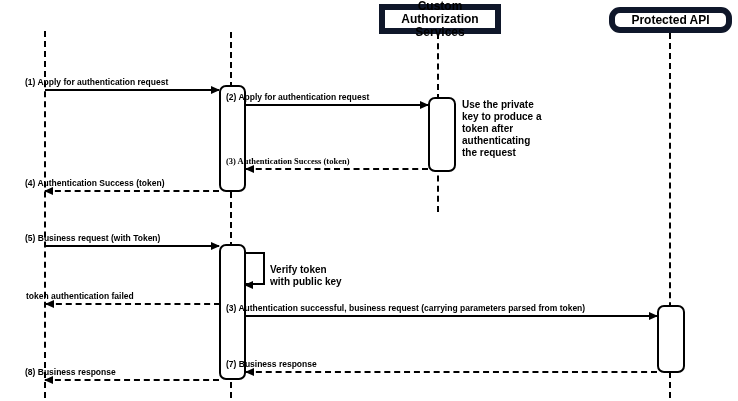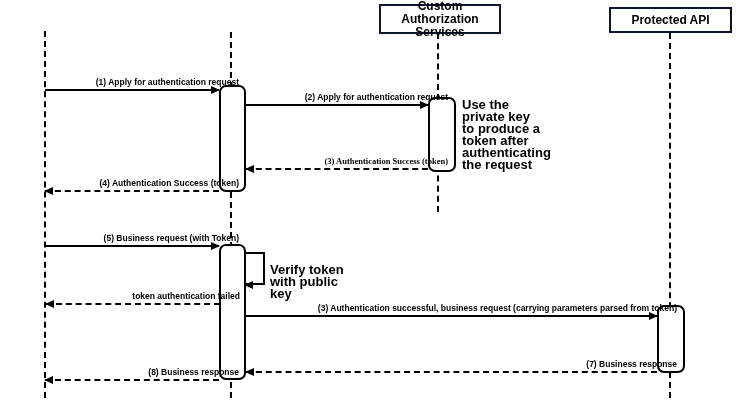--- a/index.html
+++ b/index.html
@@ -1,62 +1,62 @@
 <!DOCTYPE html>
 <html><head>
 <meta charset="utf-8">
 <style>
   html,body{margin:0;padding:0;background:#ffffff;}
   .stage{position:relative;width:738px;height:401px;background:#ffffff;overflow:hidden;
          font-family:"Liberation Sans",sans-serif;color:#000;}
 
   
-  .participant{position:absolute;background:#ffffff;border:2px solid #0f172a;
+  .participant{position:absolute;background:#ffffff;border:6px solid #0f172a;
                display:flex;align-items:center;justify-content:center;text-align:center;
                font-size:12px;font-weight:bold;line-height:13px;box-sizing:border-box;z-index:4;}
 
   
   .lifeline{position:absolute;width:0;border-left:2px dashed #000;z-index:1;}
 
   
   .activation{position:absolute;background:#ffffff;border:2px solid #000;border-radius:7px;
               box-sizing:border-box;z-index:2;}
 
   
   .msg{position:absolute;height:2px;z-index:3;}
   .msg .line{position:absolute;left:0;right:0;top:0;border-top:2px solid #000;}
   .msg .line.dashed{border-top-style:dashed;}
   .msg .head{position:absolute;width:0;height:0;top:-3px;
              border-top:4px solid transparent;border-bottom:4px solid transparent;}
   .msg .head.right{right:-1px;border-left:9px solid #000;}
   .msg .head.left{left:-1px;border-right:9px solid #000;}
-  .msg .lbl{position:absolute;left:-20px;right:-20px;bottom:4px;text-align:right;
+  .msg .lbl{position:absolute;left:-20px;right:-20px;bottom:4px;text-align:left;
             font-size:8.5px;font-weight:bold;white-space:nowrap;}
 
   
   .selfloop{position:absolute;border:2px solid #000;border-left:none;box-sizing:border-box;z-index:3;}
   .selfloop .head{position:absolute;width:0;height:0;left:-2px;bottom:-6px;
                   border-top:4px solid transparent;border-bottom:4px solid transparent;
                   border-right:9px solid #000;}
-  .floating-label{position:absolute;font-size:13px;font-weight:bold;line-height:12px;z-index:3;}
+  .floating-label{position:absolute;font-size:10px;font-weight:bold;line-height:12px;z-index:3;}
 </style>
 </head>
 <body>
 
 <div class="stage">
 
   <div class="lifeline" style="left:44px;top:31px;height:367px;"></div>
   <div class="lifeline" style="left:230px;top:32px;height:366px;"></div>
   <div class="lifeline" style="left:437px;top:33px;height:179px;"></div>
   <div class="lifeline" style="left:669px;top:33px;height:365px;"></div>
 
   <div class="participant" style="left:379px;top:4px;width:122px;height:30px;">
     <span>Custom Authorization Services</span>
   </div>
-  <div class="participant" style="left:609px;top:7px;width:123px;height:26px;">
+  <div class="participant" style="left:609px;top:7px;width:123px;height:26px;border-radius:11px;">
     <span>Protected API</span>
   </div>
 
   <div class="activation" style="left:219px;top:85px;width:27px;height:107px;"></div>
   <div class="activation" style="left:428px;top:97px;width:28px;height:75px;"></div>
   <div class="activation" style="left:219px;top:244px;width:27px;height:136px;"></div>
   <div class="activation" style="left:657px;top:305px;width:28px;height:68px;"></div>
 
   <div class="msg" style="left:45px;top:89px;width:174px;">
     <div class="line solid"></div>

